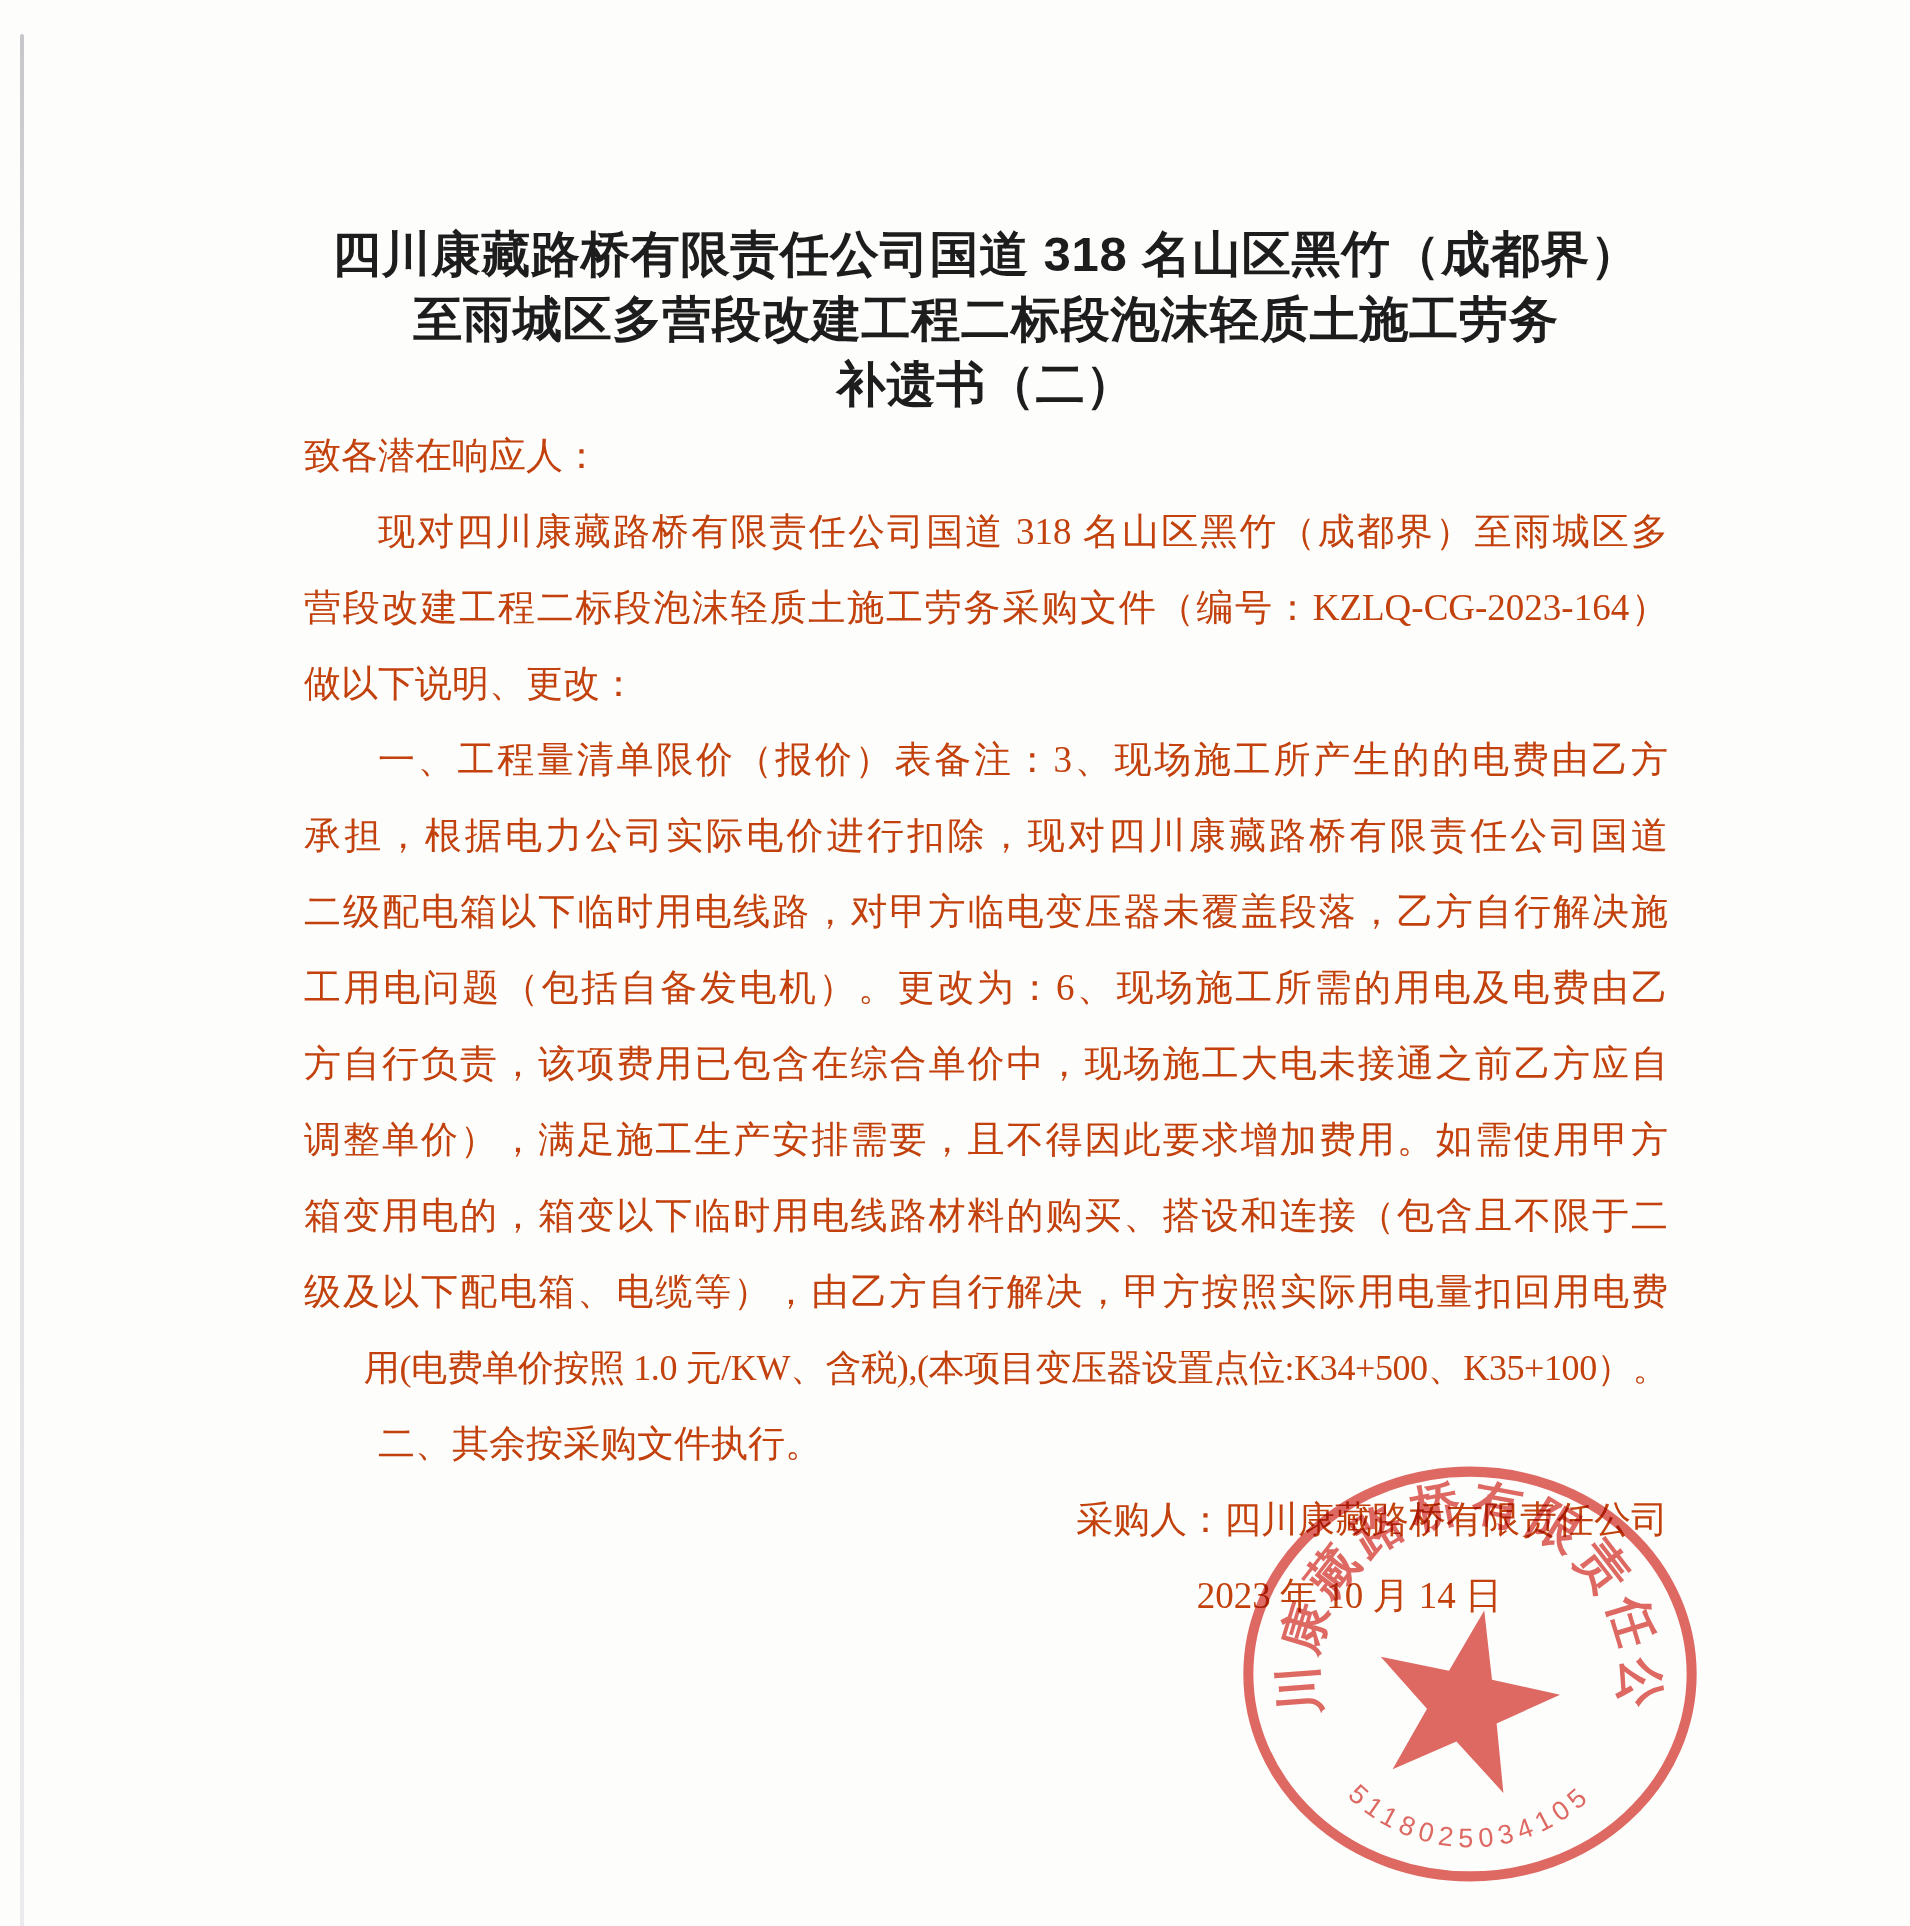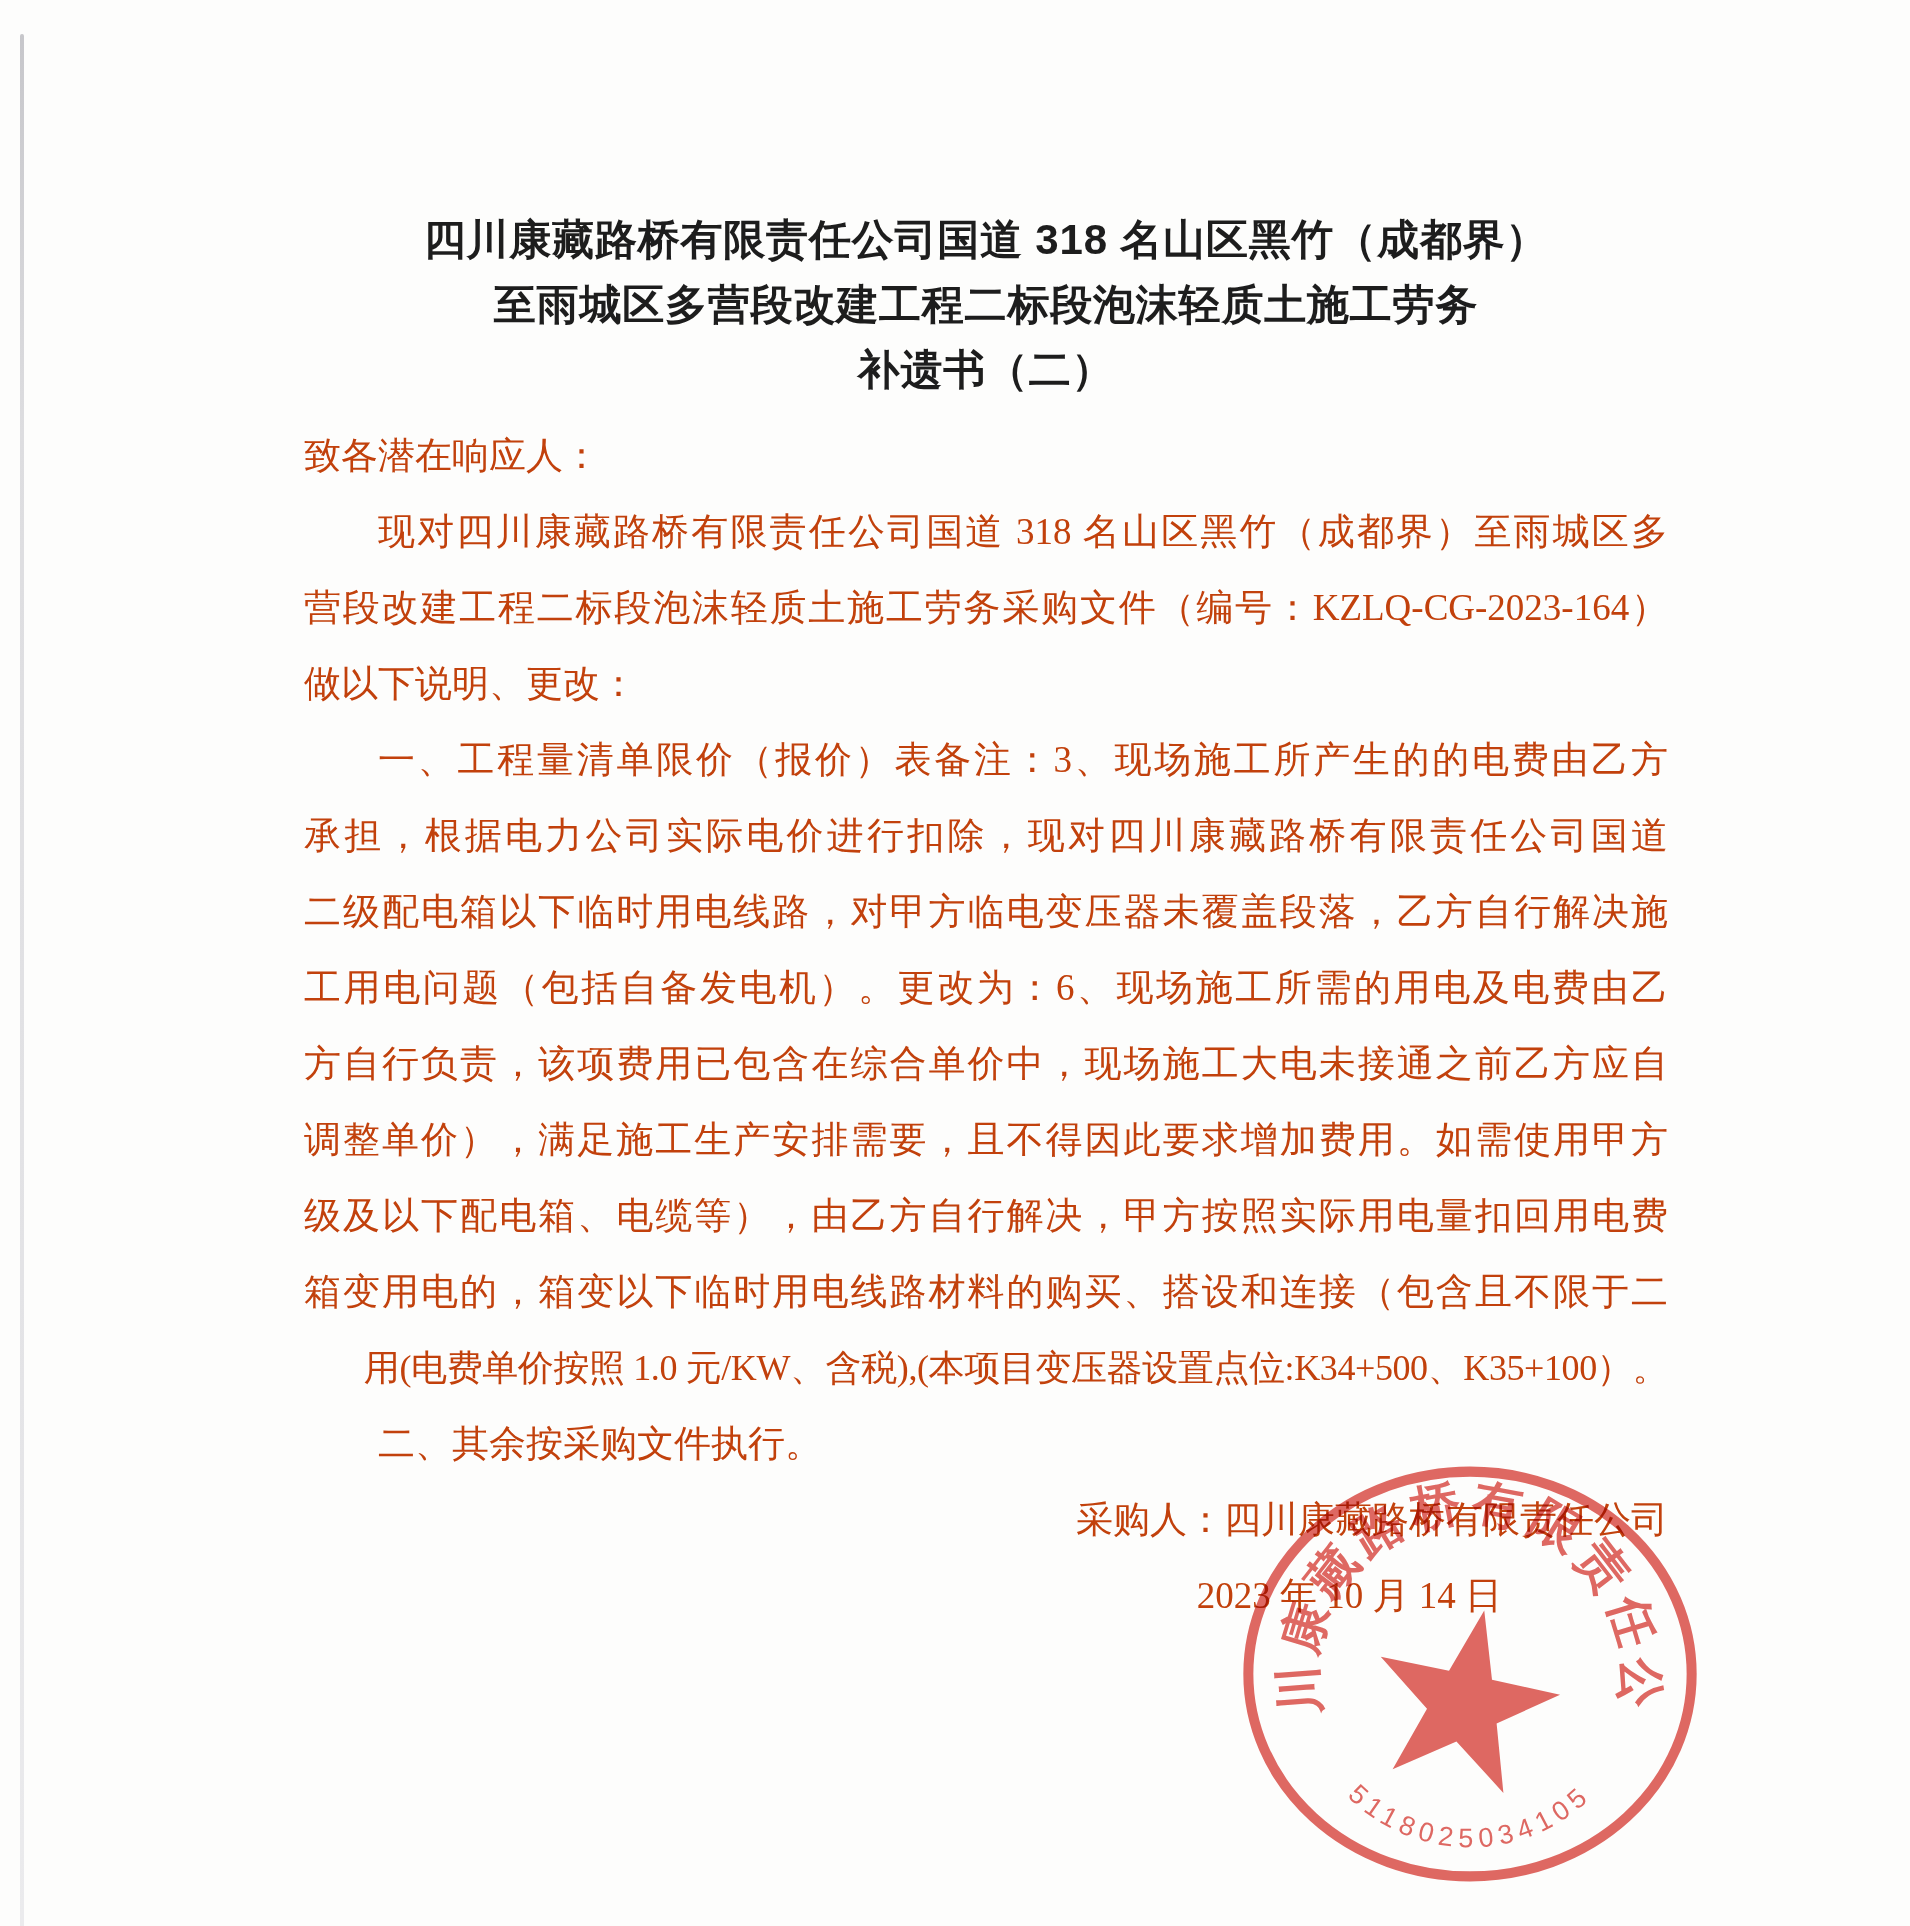--- a/index.html
+++ b/index.html
@@ -13,25 +13,25 @@
     color:#262626;
   }
   
   .scan-line {
     position:absolute; left:20px; top:34px;
     width:3.9px; height:2215px;
     background:linear-gradient(to bottom, #9a9aa2 0%, #c3c3c9 18%, #cfcfd5 60%, #e4e4e8 100%);
     opacity:.55; border-radius:1.9px;
   }
   .title-block {
-    position:absolute; left:304px; right:243px; top:207px;
+    position:absolute; left:304px; right:243px; top:222px;
     text-align:center;
     font-family:"Liberation Sans", sans-serif;
     font-weight:700;
-    font-size:42px; line-height:65px;
+    font-size:49px; line-height:65px;
     color:#1d1d1d;
     letter-spacing:0.8px;
   }
   .text-block {
     position:absolute; left:304px; right:243px; top:418px;
   }
   .bl {
     font-size:37px; line-height:76px; height:76px;
     white-space:normal;
     color:#c2410c;
@@ -67,22 +67,22 @@
     <div class="bl">致各潜在响应人：</div>
     <div class="bl jf ind">现对四川康藏路桥有限责任公司国道 318 名山区黑竹（成都界）至雨城区多</div>
     <div class="bl jf">营段改建工程二标段泡沫轻质土施工劳务采购文件（编号：KZLQ-CG-2023-164）</div>
     <div class="bl">做以下说明、更改：</div>
     <div class="bl jf ind">一、工程量清单限价（报价）表备注：3、现场施工所产生的的电费由乙方</div>
     <div class="bl jf">承担，根据电力公司实际电价进行扣除，现对四川康藏路桥有限责任公司国道</div>
     <div class="bl jf">二级配电箱以下临时用电线路，对甲方临电变压器未覆盖段落，乙方自行解决施</div>
     <div class="bl jf">工用电问题（包括自备发电机）。更改为：6、现场施工所需的用电及电费由乙</div>
     <div class="bl jf">方自行负责，该项费用已包含在综合单价中，现场施工大电未接通之前乙方应自</div>
     <div class="bl jf">调整单价），满足施工生产安排需要，且不得因此要求增加费用。如需使用甲方</div>
+    <div class="bl jf">箱变用电的，箱变以下临时用电线路材料的购买、搭设和连接（包含且不限于二</div>
     <div class="bl jf">级及以下配电箱、电缆等），由乙方自行解决，甲方按照实际用电量扣回用电费</div>
-    <div class="bl jf">箱变用电的，箱变以下临时用电线路材料的购买、搭设和连接（包含且不限于二</div>
     <div class="bl nowrap">用(电费单价按照 1.0 元/KW、含税),(本项目变压器设置点位:K34+500、K35+100）。</div>
     <div class="bl ind">二、其余按采购文件执行。</div>
     <div class="bl right">采购人：四川康藏路桥有限责任公司</div>
     <div class="bl right date">2023 年 10 月 14 日</div>
   </div>
 
   <svg class="seal" viewBox="0 0 1240 1240" xmlns="http://www.w3.org/2000/svg">
     <defs>
       <path id="sealArcTop" d="M 257.5 789 A 400 400 0 1 1 982.5 789" fill="none"></path>
       <path id="sealArcBottom" d="M 251 878 A 450 450 0 0 0 988 878" fill="none"></path>

